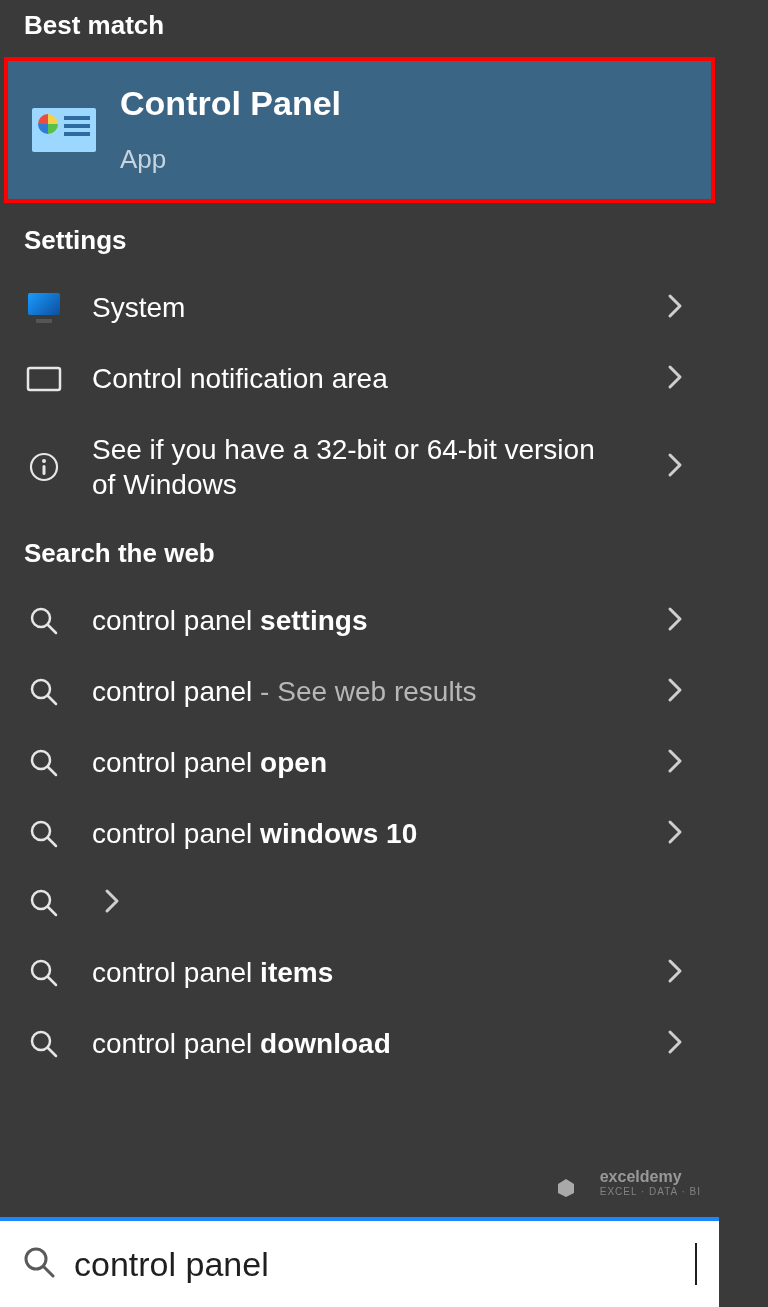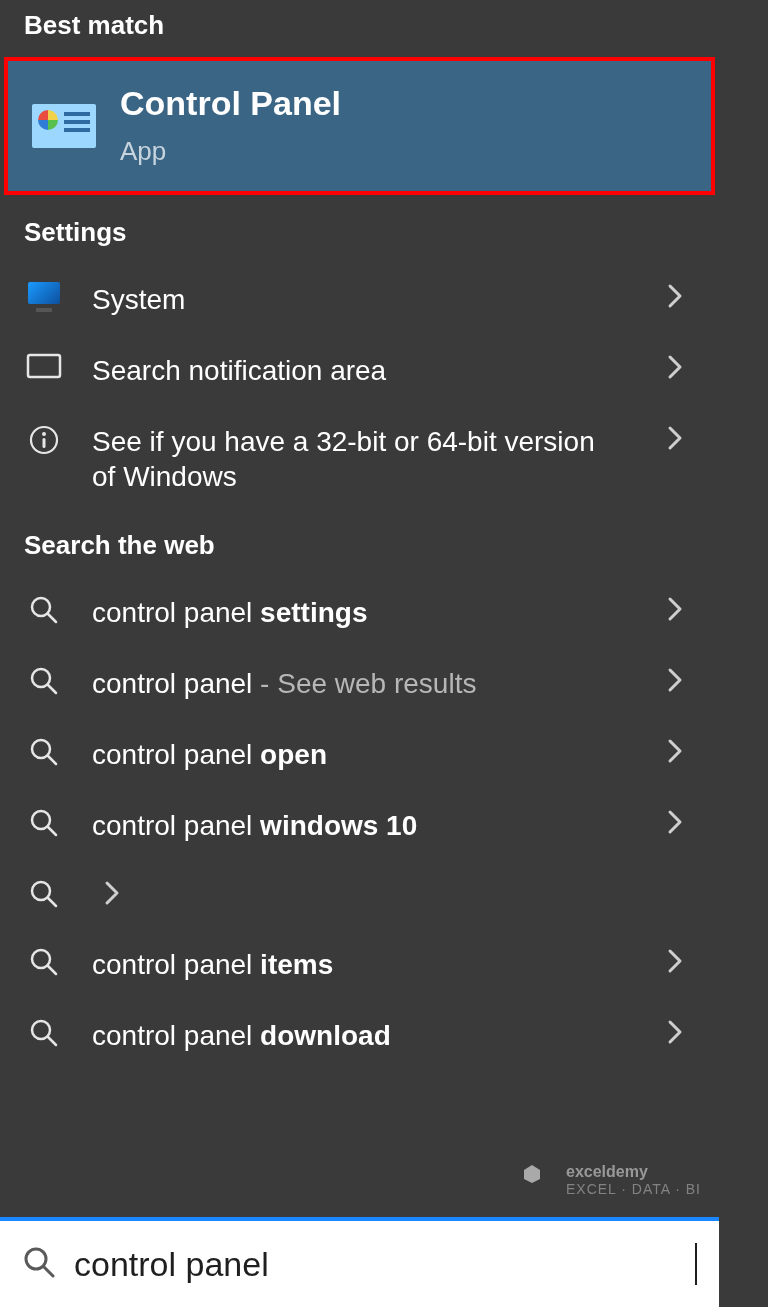--- a/index.html
+++ b/index.html
@@ -11,22 +11,22 @@
     display:flex; align-items:center; gap:24px;
     background:#3b6585; padding:28px 28px 28px 28px;
     margin:0 4px; position:relative;
     outline:4px solid #ff0000; outline-offset:-4px;
   }
   .cp-icon{ width:64px; height:44px; background:#9cd7ff; border-radius:2px; position:relative; flex-shrink:0;}
   .cp-icon::before{ content:""; position:absolute; left:6px; top:6px; width:20px; height:20px; border-radius:50%;
     background: conic-gradient(#f3d24b 0 90deg,#58c04c 90deg 180deg,#2f7cd6 180deg 270deg,#e84d3f 270deg 360deg);}
   .cp-icon::after{ content:""; position:absolute; right:6px; top:8px; width:26px; height:4px; background:#2d6aa0; box-shadow:0 8px 0 #2d6aa0,0 16px 0 #2d6aa0;}
   .bm-text .title{ font-size:34px; font-weight:600; color:#ffffff; line-height:1.1;}
-  .bm-text .sub{ font-size:26px; color:#c7d4de; margin-top:14px;}
-  .row{ display:flex; align-items:flex-start; gap:28px; padding:18px 24px 18px 24px; cursor:default;}
+  .bm-text .sub{ font-size:26px; color:#c7d4de; margin-top:22px;}
+  .row{ display:flex; align-items:center; gap:28px; padding:18px 24px 18px 24px; cursor:default;}
   .row .icon-slot{ width:40px; display:flex; justify-content:center; align-items:center; flex-shrink:0;}
   .row .label{ font-size:28px; color:#ffffff; flex:1; line-height:1.25; padding-right:12px;}
   .row .label .muted{ color:#b7b7b7; font-weight:400;}
   .row .label .bold{ font-weight:600;}
   .row .chev{ width:40px; text-align:center; flex-shrink:0;}
   .chev svg{ width:20px; height:28px; }
   .chev path{ stroke:#cfcfcf; stroke-width:3; fill:none; stroke-linecap:round; stroke-linejoin:round;}
   .search-svg{ width:30px; height:30px;}
   .search-svg circle{ stroke:#e6e6e6; stroke-width:2.5; fill:none;}
   .search-svg line{ stroke:#e6e6e6; stroke-width:2.5; stroke-linecap:round;}
@@ -39,23 +39,23 @@
   .sys-icon{ width:36px; height:30px; position:relative;}
   .sys-icon .mon{ position:absolute; inset:0 2px 8px 2px; background:linear-gradient(135deg,#1a9bff,#0c4f9e); border-radius:2px;}
   .sys-icon .stand{ position:absolute; bottom:0; left:50%; transform:translateX(-50%); width:16px; height:4px; background:#555;}
   .search-bar{ position:absolute; left:0; right:0; bottom:0; height:90px; background:#ffffff; border-top:4px solid #1a86ff; display:flex; align-items:center; padding:0 22px; gap:18px;}
   .search-bar .sicon svg{ width:34px; height:34px;}
   .search-bar .sicon circle{ stroke:#5a5a5a; stroke-width:3; fill:none;}
   .search-bar .sicon line{ stroke:#5a5a5a; stroke-width:3; stroke-linecap:round;}
   .search-bar .query{ font-size:34px; color:#1f1f1f; border:none; outline:none; flex:1; background:transparent;}
   .search-bar .caret{ width:2px; height:42px; background:#1f1f1f; animation:blink 1s step-end infinite;}
   @keyframes blink{ 50%{opacity:0}}
-  .watermark{ position:absolute; right:18px; bottom:110px; font-size:16px; color:#a9a9a9; display:flex; align-items:flex-start; gap:24px; opacity:.85;}
+  .watermark{ position:absolute; right:18px; bottom:110px; font-size:16px; color:#a9a9a9; display:flex; align-items:flex-end; gap:24px; opacity:.85;}
   .watermark .xd{ font-weight:600;}
-  .watermark .tag{ font-size:14px; color:#8f8f8f; letter-spacing:1px;}
+  .watermark .tag{ font-size:10px; color:#8f8f8f; letter-spacing:1px;}
 </style>
 </head>
 <body>
 
 <div class="panel">
   <div class="scroll-area">
 
     <div class="section-header">Best match</div>
 
     <div class="best-match">
@@ -80,21 +80,21 @@
             <path d="M5 4 L15 14 L5 24"></path>
           </svg></div>
     </div>
 
     <div class="row">
       <div class="icon-slot">
         <svg class="taskbar-svg" viewBox="0 0 36 26">
             <rect x="2" y="2" width="32" height="22" rx="2"></rect>
           </svg>
       </div>
-      <div class="label">Search notification area</div>
+      <div class="label">Control notification area</div>
       <div class="chev"><svg viewBox="0 0 20 28">
             <path d="M5 4 L15 14 L5 24"></path>
           </svg></div>
     </div>
 
     <div class="row">
       <div class="icon-slot">
         <svg class="info-svg" viewBox="0 0 32 32">
             <circle class="outer" cx="16" cy="16" r="13"></circle>
             <circle class="dot" cx="16" cy="10" r="2"></circle>

